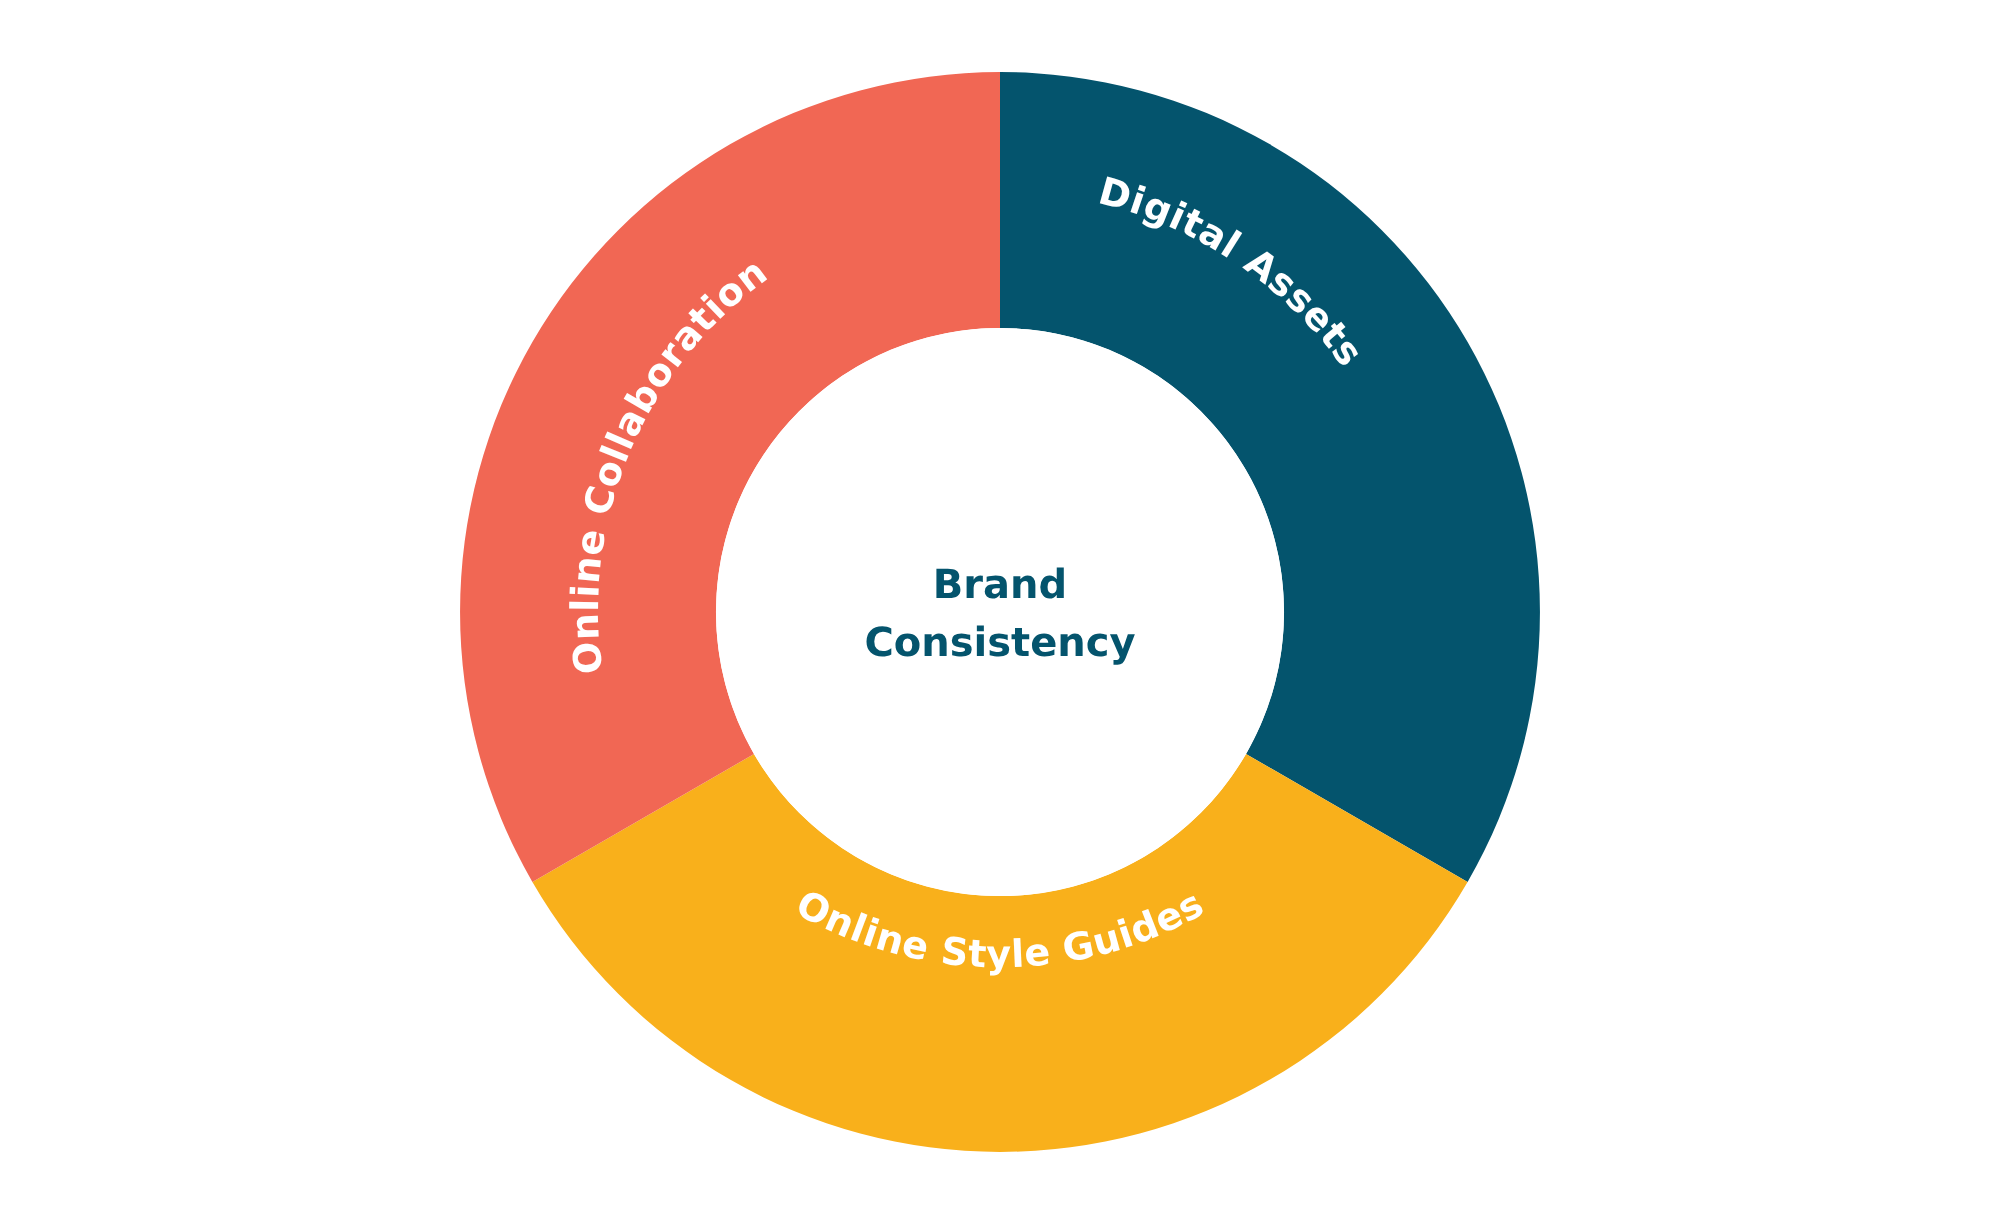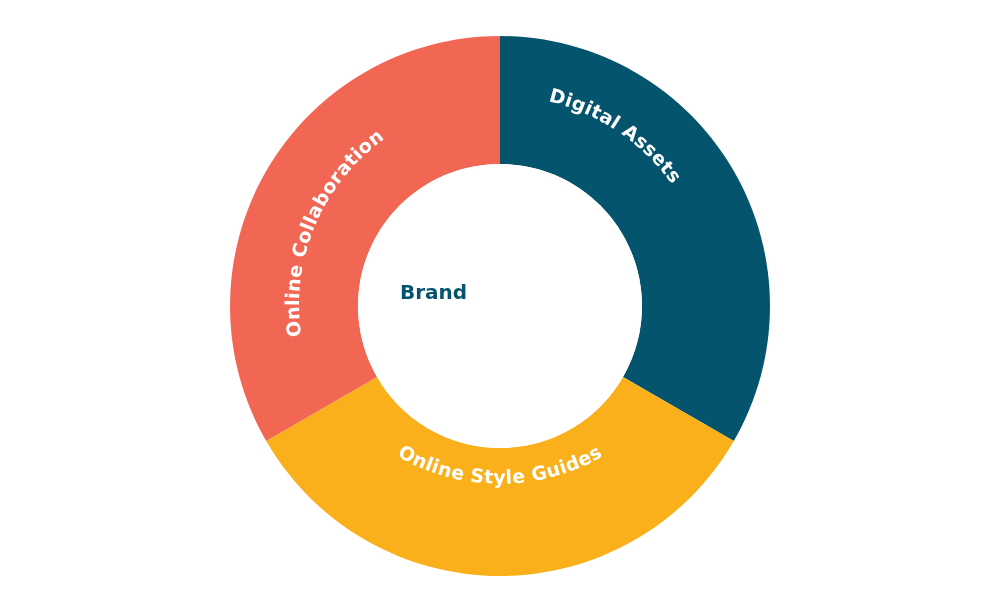--- a/index.html
+++ b/index.html
@@ -26,21 +26,21 @@
       font-weight: bold;
       font-size: 19px;
       fill: #ffffff;
       letter-spacing: 0.3px;
     }
     .center-label {
       position: absolute;
       left: 400px;
       width: 200px;
       top: 278px;
-      text-align: left;
+      text-align: center;
       font-family: "DejaVu Sans", sans-serif;
       font-weight: bold;
       font-size: 20px;
       line-height: 29px;
       color: #04546d;
     }
     .center-label span {
       display: block;
     }
   </style>
@@ -77,13 +77,14 @@
   </text>
   <text class="seg-label">
     <textPath href="#arc-collab" startOffset="0%">
       <tspan>Online Collaboration</tspan>
     </textPath>
   </text>
 </svg>
 
 <div class="center-label">
   <span>Brand</span>
+  <span>Consistency</span>
 </div>
 
 </body></html>

